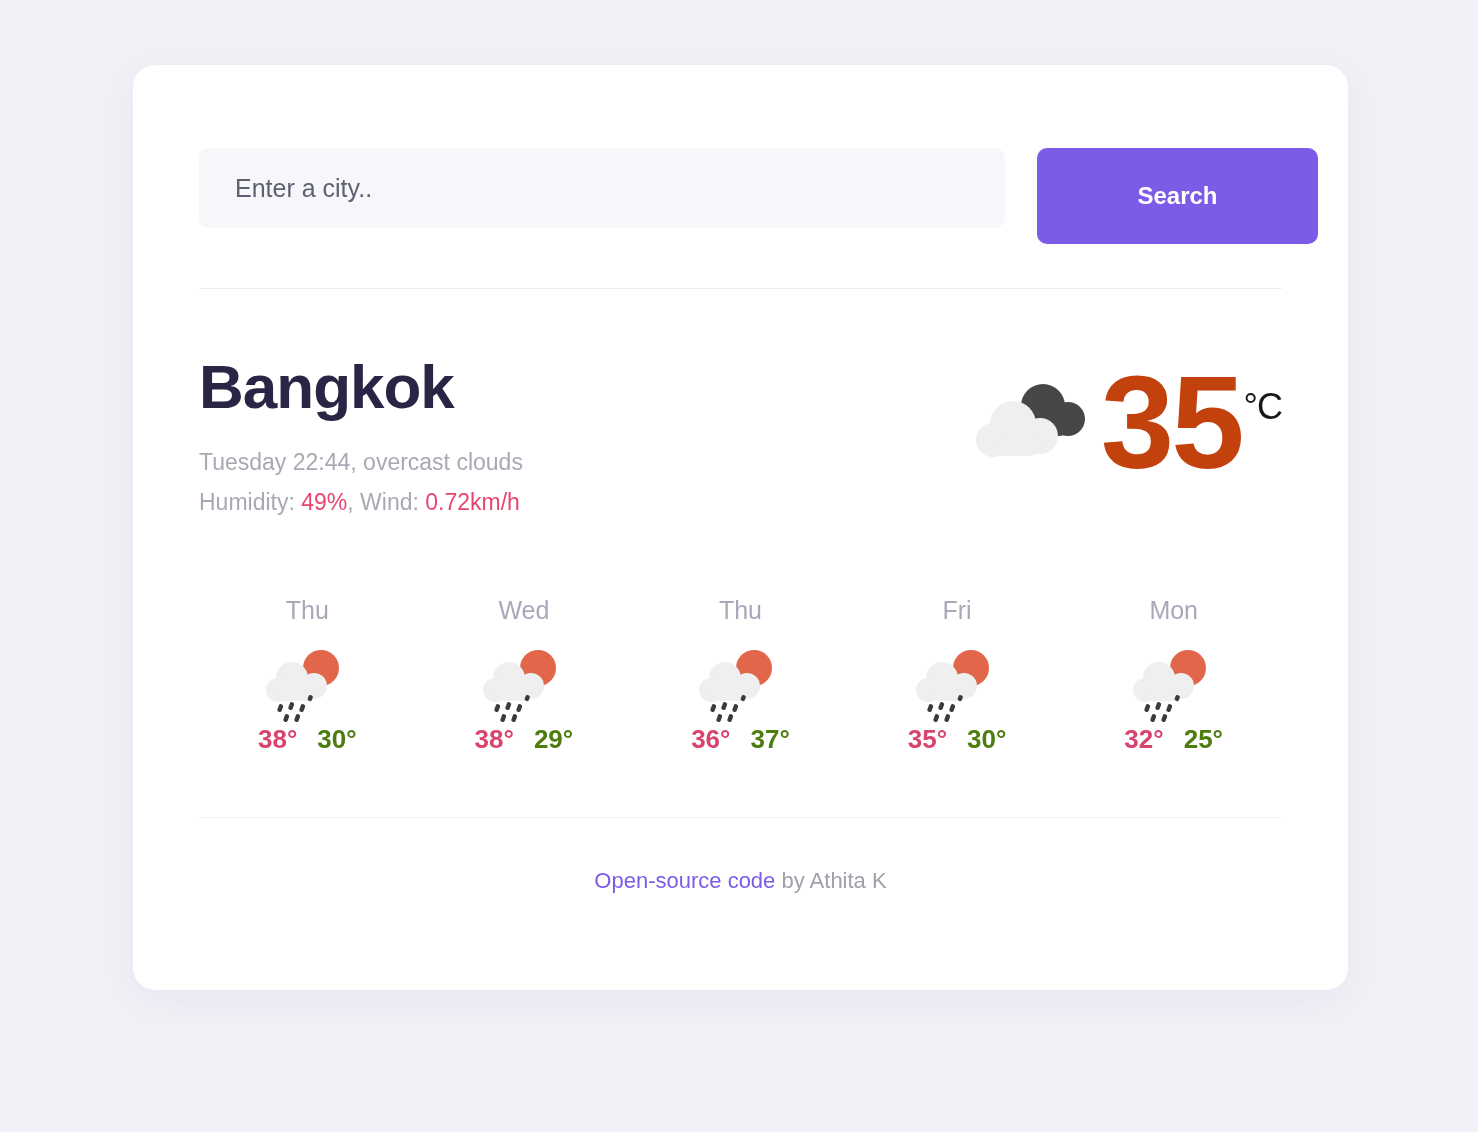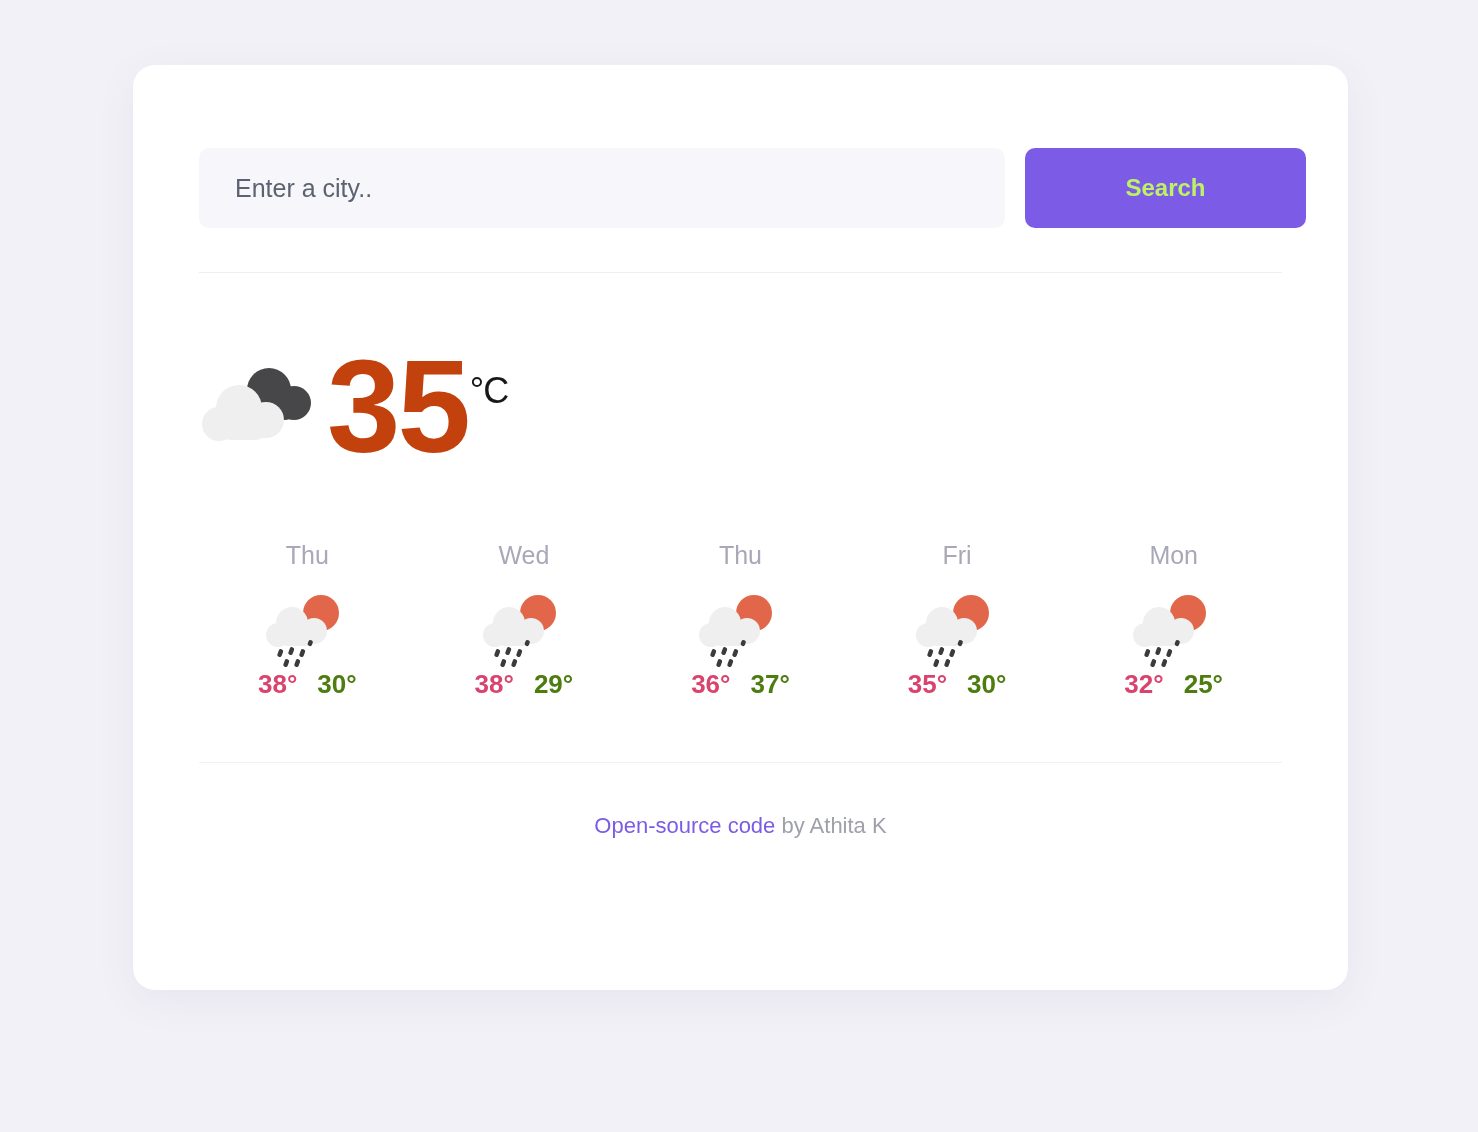--- a/index.html
+++ b/index.html
@@ -30,45 +30,45 @@
     background: #ffffff;
     border-radius: 22px;
     box-shadow: 0 10px 40px rgba(90, 85, 140, 0.07);
     padding: 0 66px;
   }
 
   
   .search-row {
     display: flex;
     align-items: stretch;
-    gap: 20px;
+    gap: 32px;
     padding-top: 83px;
   }
 
   .city-input {
     flex: 0 0 806px;
     height: 80px;
     background: #f7f6fb;
     border: none;
     border-radius: 10px;
     padding: 0 36px;
     font-family: "Liberation Sans", sans-serif;
     font-size: 25px;
     color: #4b5160;
     outline: none;
   }
   .city-input::placeholder { color: #5c6270; opacity: 1; }
 
   .search-button {
     flex: 0 0 281px;
-    height: 80px;
+    height: 96px;
     background: #7c5ce6;
     border: none;
     border-radius: 10px;
-    color: #bef264;
+    color: #ffffff;
     font-family: "Liberation Sans", sans-serif;
     font-size: 24px;
     font-weight: bold;
     cursor: pointer;
   }
 
   .divider {
     height: 1px;
     background: #eeedf3;
     margin-top: 44px;
@@ -176,20 +176,25 @@
   <div class="weather-card">
 
     <div class="search-row">
       <input class="city-input" type="text" placeholder="Enter a city.." style="">
       <button class="search-button">Search</button>
     </div>
 
     <div class="divider"></div>
 
     <div class="current">
+      <div>
+        <div class="city-name">Bangkok</div>
+        <div class="meta-line">Tuesday 22:44, overcast clouds</div>
+        <div class="meta-line second"><span>Humidity: </span><span class="hl">49%</span><span>, Wind: </span><span class="hl">0.72km/h</span></div>
+      </div>
 
       <div class="temp-block">
         <svg class="big-icon" viewBox="0 0 120 100">
           <g fill="#474749">
             <circle cx="70" cy="32" r="22"></circle>
             <circle cx="95" cy="45" r="17"></circle>
             <circle cx="52" cy="45" r="16"></circle>
             <rect x="52" y="40" width="45" height="22" rx="11"></rect>
           </g>
           <g fill="#efefef">

